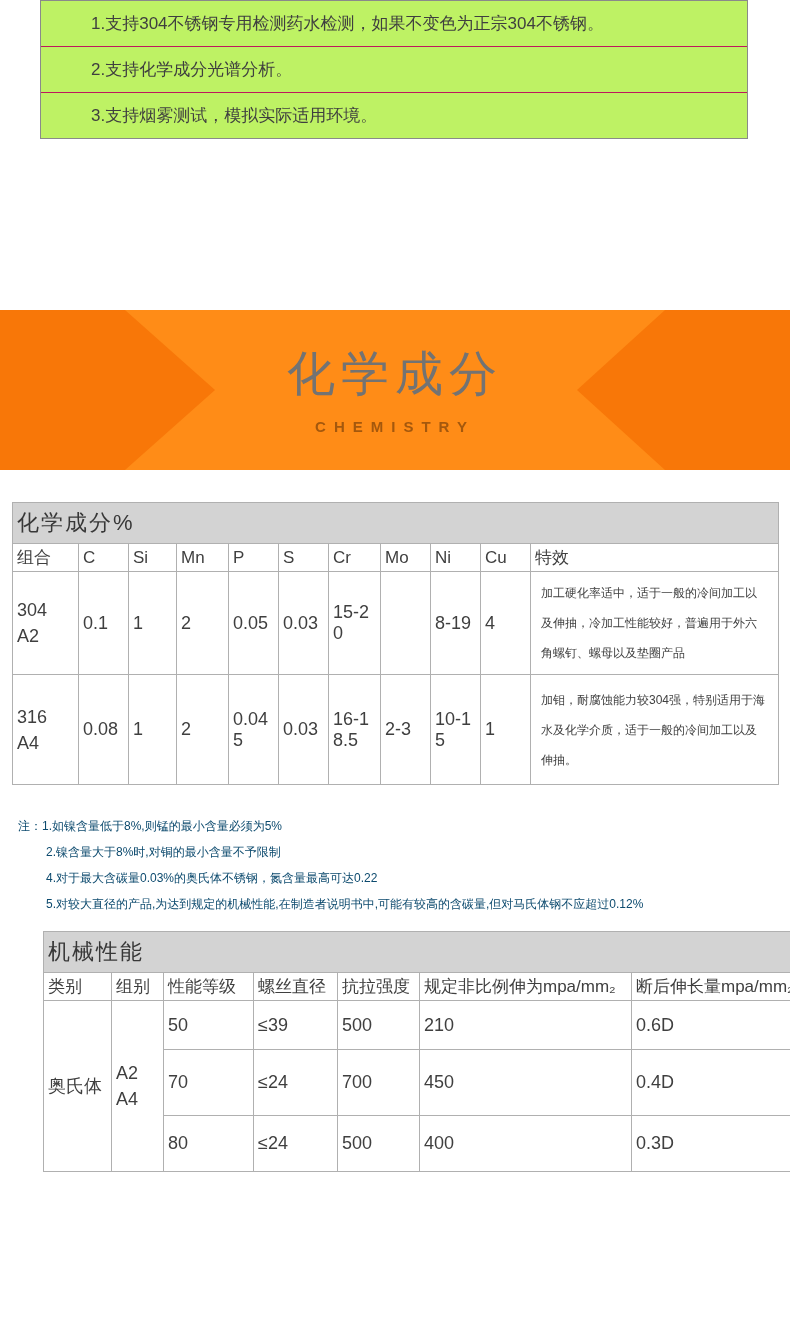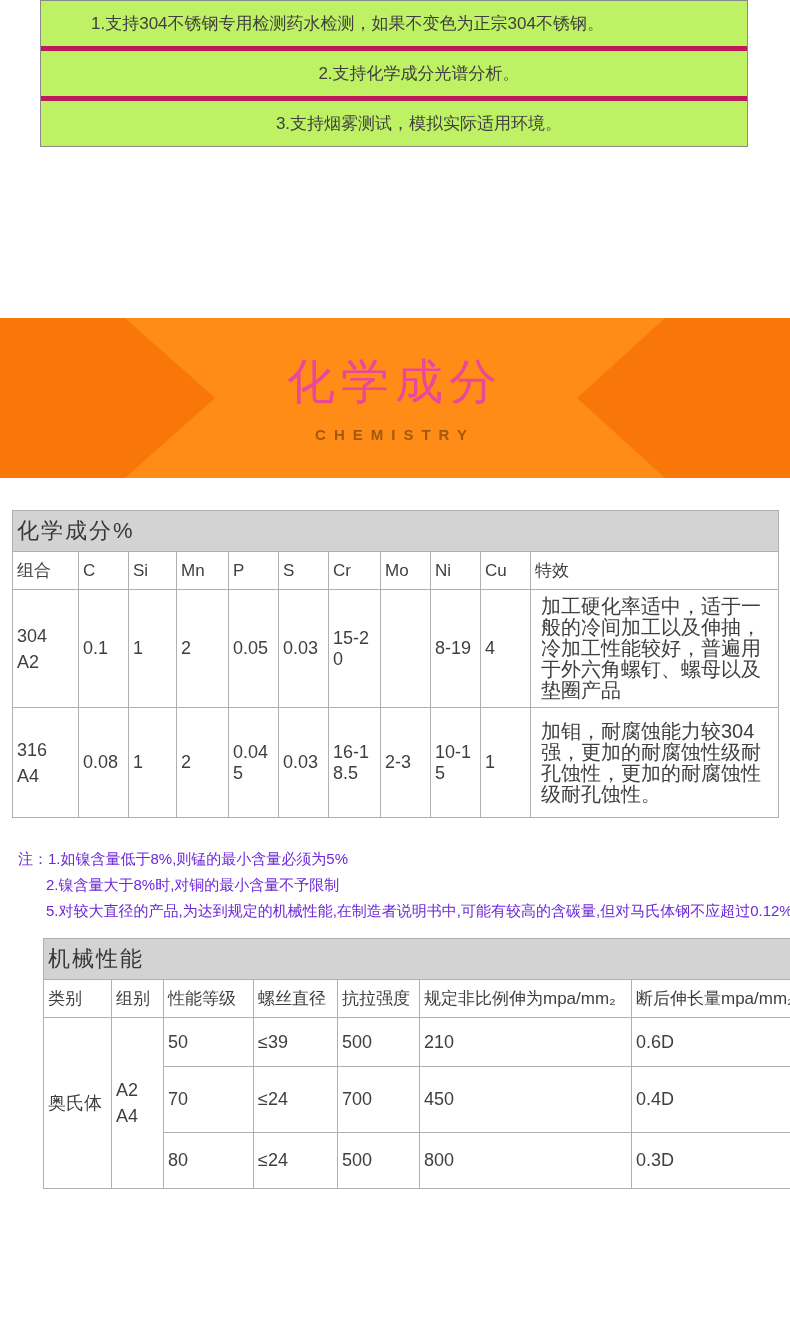--- a/index.html
+++ b/index.html
@@ -9,58 +9,58 @@
     color:#3c3c3c;-webkit-font-smoothing:antialiased;
   }
   
   .feature-box{
     margin:0 40px;width:708px;border:1px solid #8a8a8a;box-sizing:border-box;
   }
   .feature-row{
     height:45px;line-height:45px;font-size:17px;color:#3f3f3f;
     padding-left:50px;background:#bef264;
   }
-  .feature-row + .feature-row{border-top:5px solid #be185d;text-align:center;}
+  .feature-row + .feature-row{border-top:1px solid #be185d;}
 
   
   .banner{margin-top:171px;height:160px;position:relative;overflow:hidden;}
   .banner svg{position:absolute;left:0;top:0;display:block;}
   .banner-text{position:absolute;left:0;top:0;width:100%;height:100%;text-align:center;}
   .banner-title{
-    margin-top:34px;font-size:48px;line-height:60px;color:#ec4899;
+    margin-top:34px;font-size:48px;line-height:60px;color:#737373;
     letter-spacing:6px;font-weight:400;
   }
   .banner-subtitle{
     margin-top:14px;font-size:15px;letter-spacing:8px;color:rgba(90,45,5,0.55);
     font-weight:700;
   }
 
   
   .dtable{
     border-collapse:collapse;table-layout:fixed;width:766px;margin:0 12px;
     font-size:18px;color:#3f3f3f;
   }
   .dtable td{
     border:1px solid #b0b0b0;text-align:left;vertical-align:middle;
     padding:2px 4px;box-sizing:border-box;word-break:break-all;
   }
   .dtable .title-row td{
     background:#d3d3d3;height:41px;font-size:22px;letter-spacing:2px;color:#383838;
   }
-  .dtable .head-row td{height:38px;font-size:17px;}
+  .dtable .head-row td{height:28px;font-size:17px;}
   .table1-wrap{margin-top:32px;}
   .row-304 td{height:100px;}
   .row-316 td{height:110px;}
   .cell-line{display:block;line-height:26px;}
   .effect-cell{
-    text-align:left !important;font-size:20px;line-height:21px;padding:6px 10px !important;
-  }
-
-  
-  .notes{margin:28px 0 0 18px;font-size:15px;color:#6d28d9;}
+    text-align:left !important;font-size:12px;line-height:30px;padding:6px 10px !important;
+  }
+
+  
+  .notes{margin:28px 0 0 18px;font-size:12px;color:#0c4a6e;}
   .note-line{line-height:26px;white-space:nowrap;}
   .note-line.indent{padding-left:28px;}
   .note-prefix{display:inline-block;}
 
   
   .table2-wrap{margin-top:14px;padding-left:31px;}
   .mrow-a td{height:49px;}
   .mrow-b td{height:66px;}
   .mrow-c td{height:56px;}
 </style>
@@ -146,32 +146,35 @@
       </td>
       <td>0.08</td>
       <td>1</td>
       <td>2</td>
       <td>0.045</td>
       <td>0.03</td>
       <td>16-18.5</td>
       <td>2-3</td>
       <td>10-15</td>
       <td>1</td>
-      <td class="effect-cell">加钼，耐腐蚀能力较304强，更加的耐腐蚀性级耐孔蚀性，更加的耐腐蚀性级耐孔蚀性。</td>
+      <td class="effect-cell">加钼，耐腐蚀能力较304强，特别适用于海水及化学介质，适于一般的冷间加工以及伸抽。</td>
     </tr>
   </tbody>
     </table>
 </div>
 
 <div class="notes">
   <div class="note-line">
     <span class="note-prefix">注：</span><span>1.如镍含量低于8%,则锰的最小含量必须为5%</span>
   </div>
   <div class="note-line indent">
     <span>2.镍含量大于8%时,对铜的最小含量不予限制</span>
+  </div>
+  <div class="note-line indent">
+    <span>4.对于最大含碳量0.03%的奥氏体不锈钢，氮含量最高可达0.22</span>
   </div>
   <div class="note-line indent">
     <span>5.对较大直径的产品,为达到规定的机械性能,在制造者说明书中,可能有较高的含碳量,但对马氏体钢不应超过0.12%</span>
   </div>
 </div>
 
 <div class="table2-wrap">
   <table class="dtable">
     <colgroup>
       <col style="width:68px">
@@ -211,18 +214,18 @@
       <td>70</td>
       <td>≤24</td>
       <td>700</td>
       <td>450</td>
       <td>0.4D</td>
     </tr>
     <tr class="mrow-c">
       <td>80</td>
       <td>≤24</td>
       <td>500</td>
-      <td>800</td>
+      <td>400</td>
       <td>0.3D</td>
     </tr>
   </tbody>
     </table>
 </div>
 
 </body></html>

